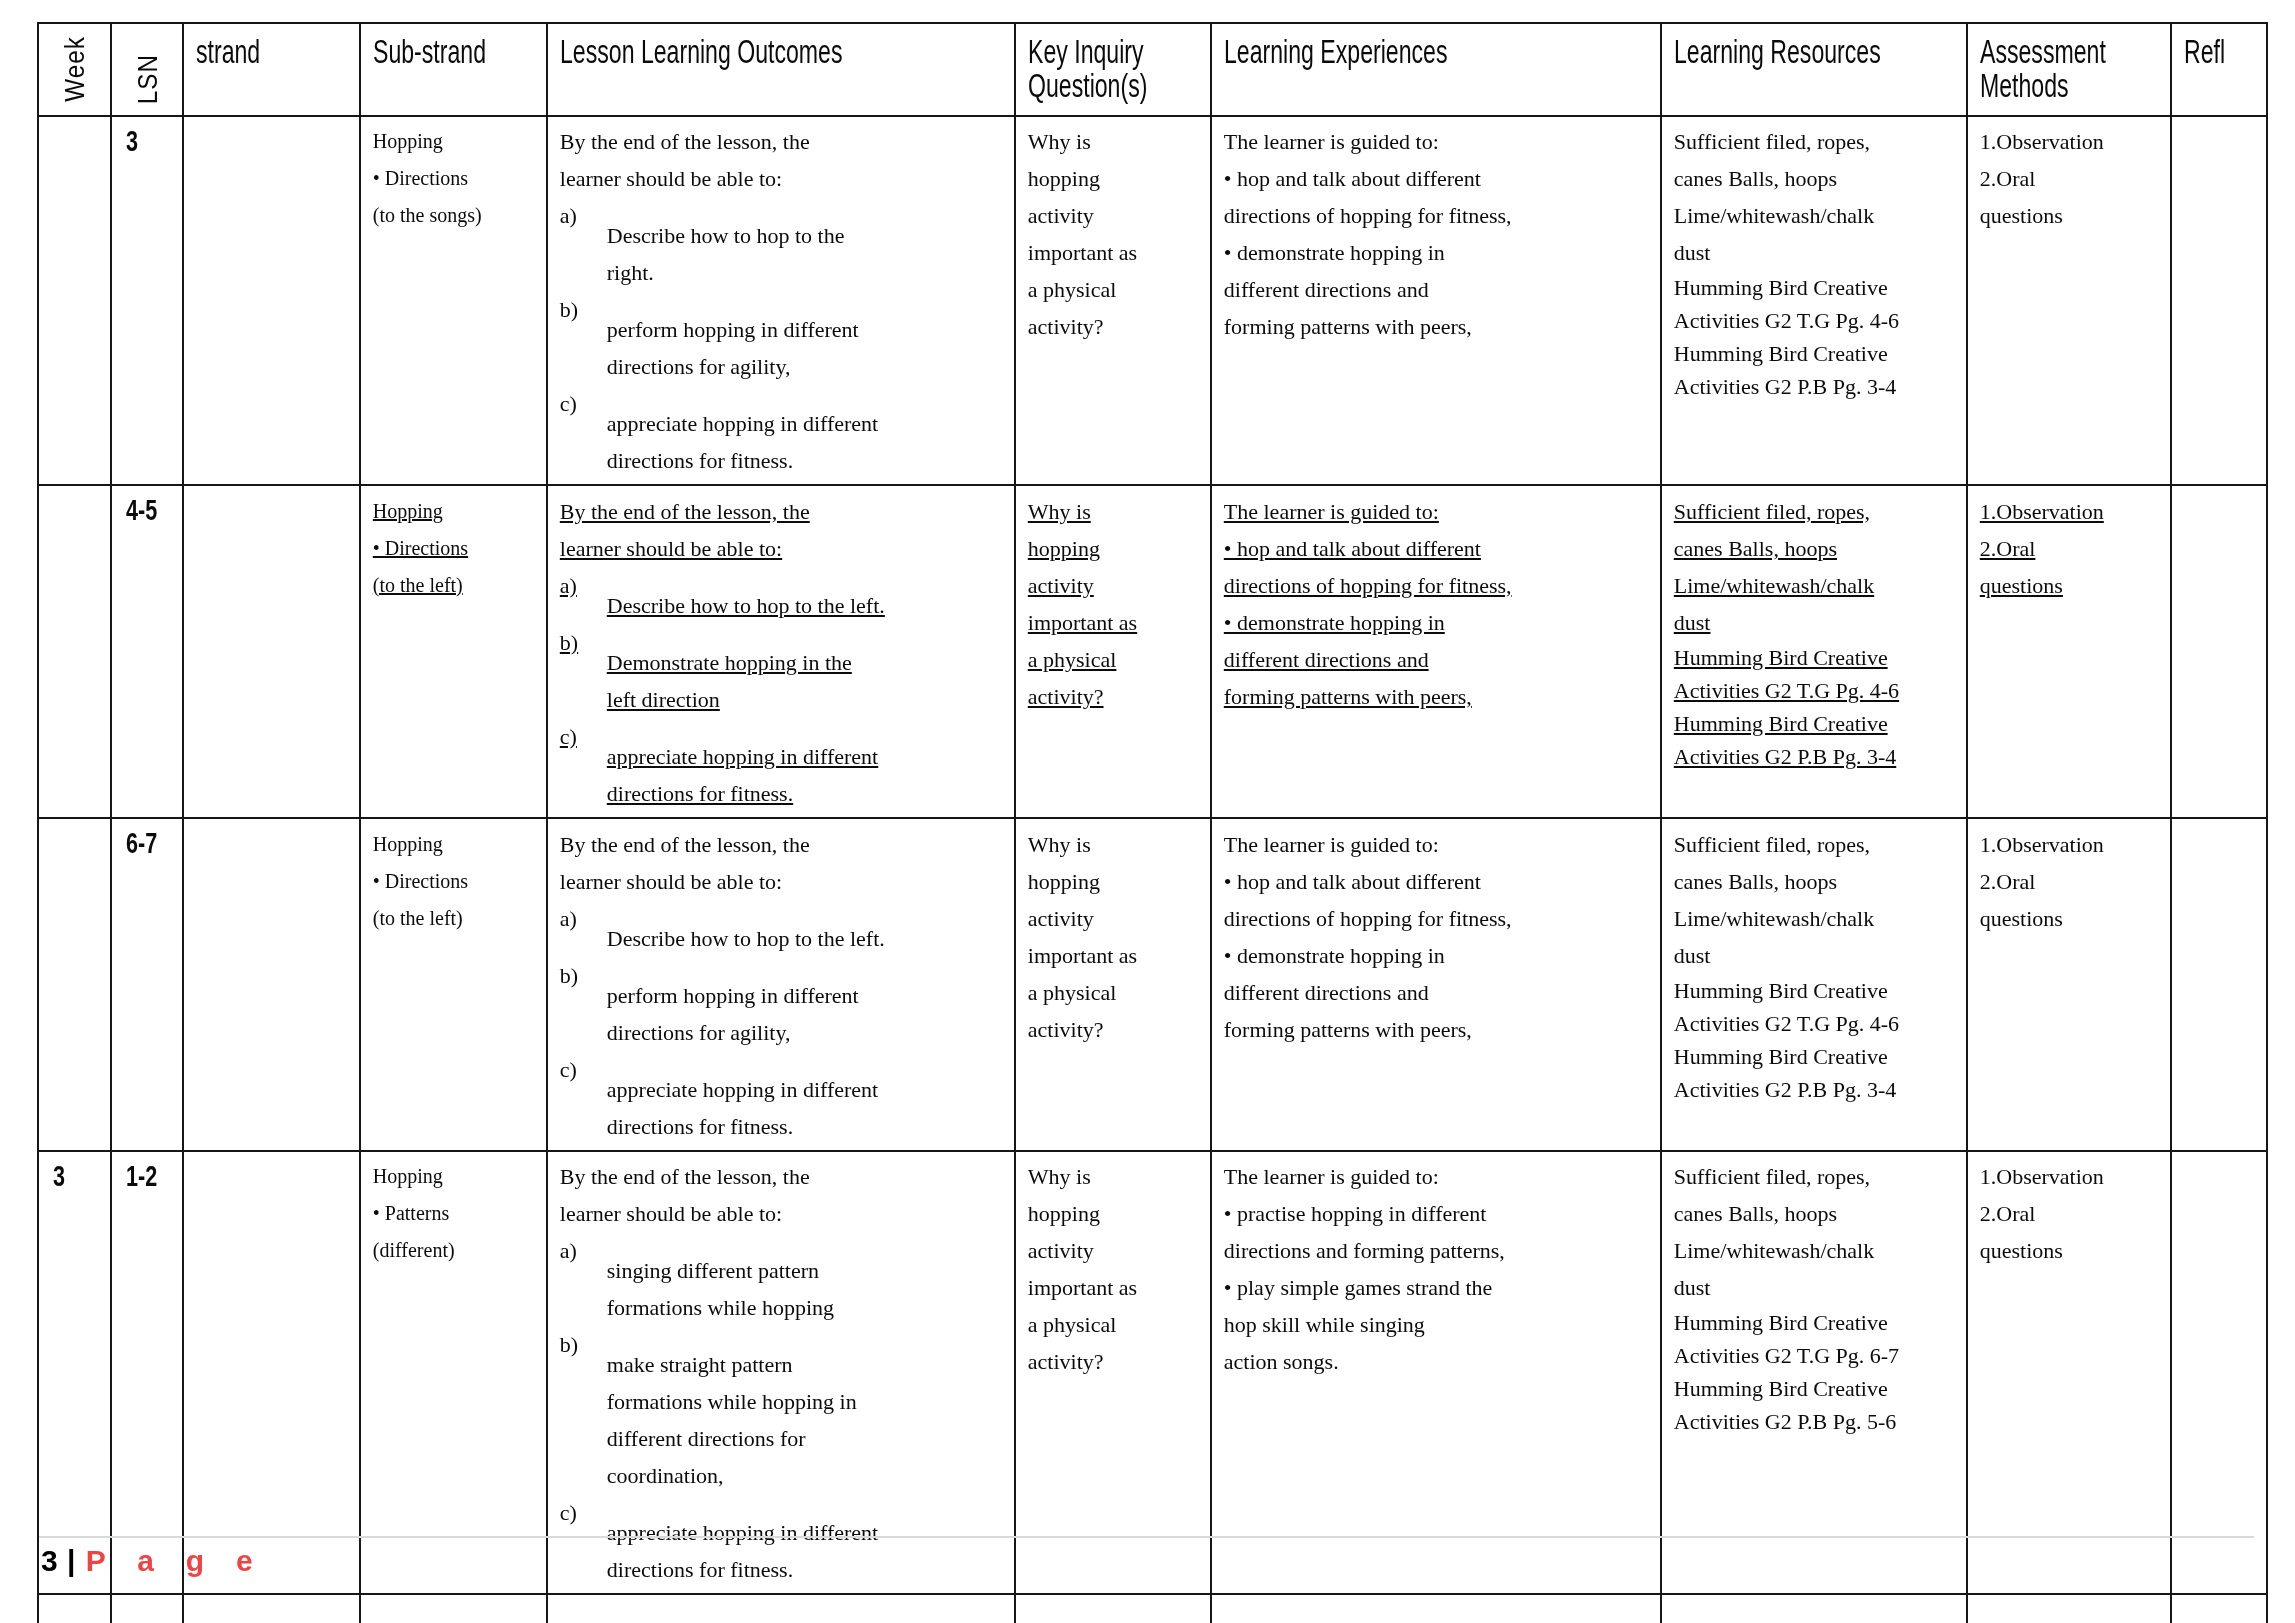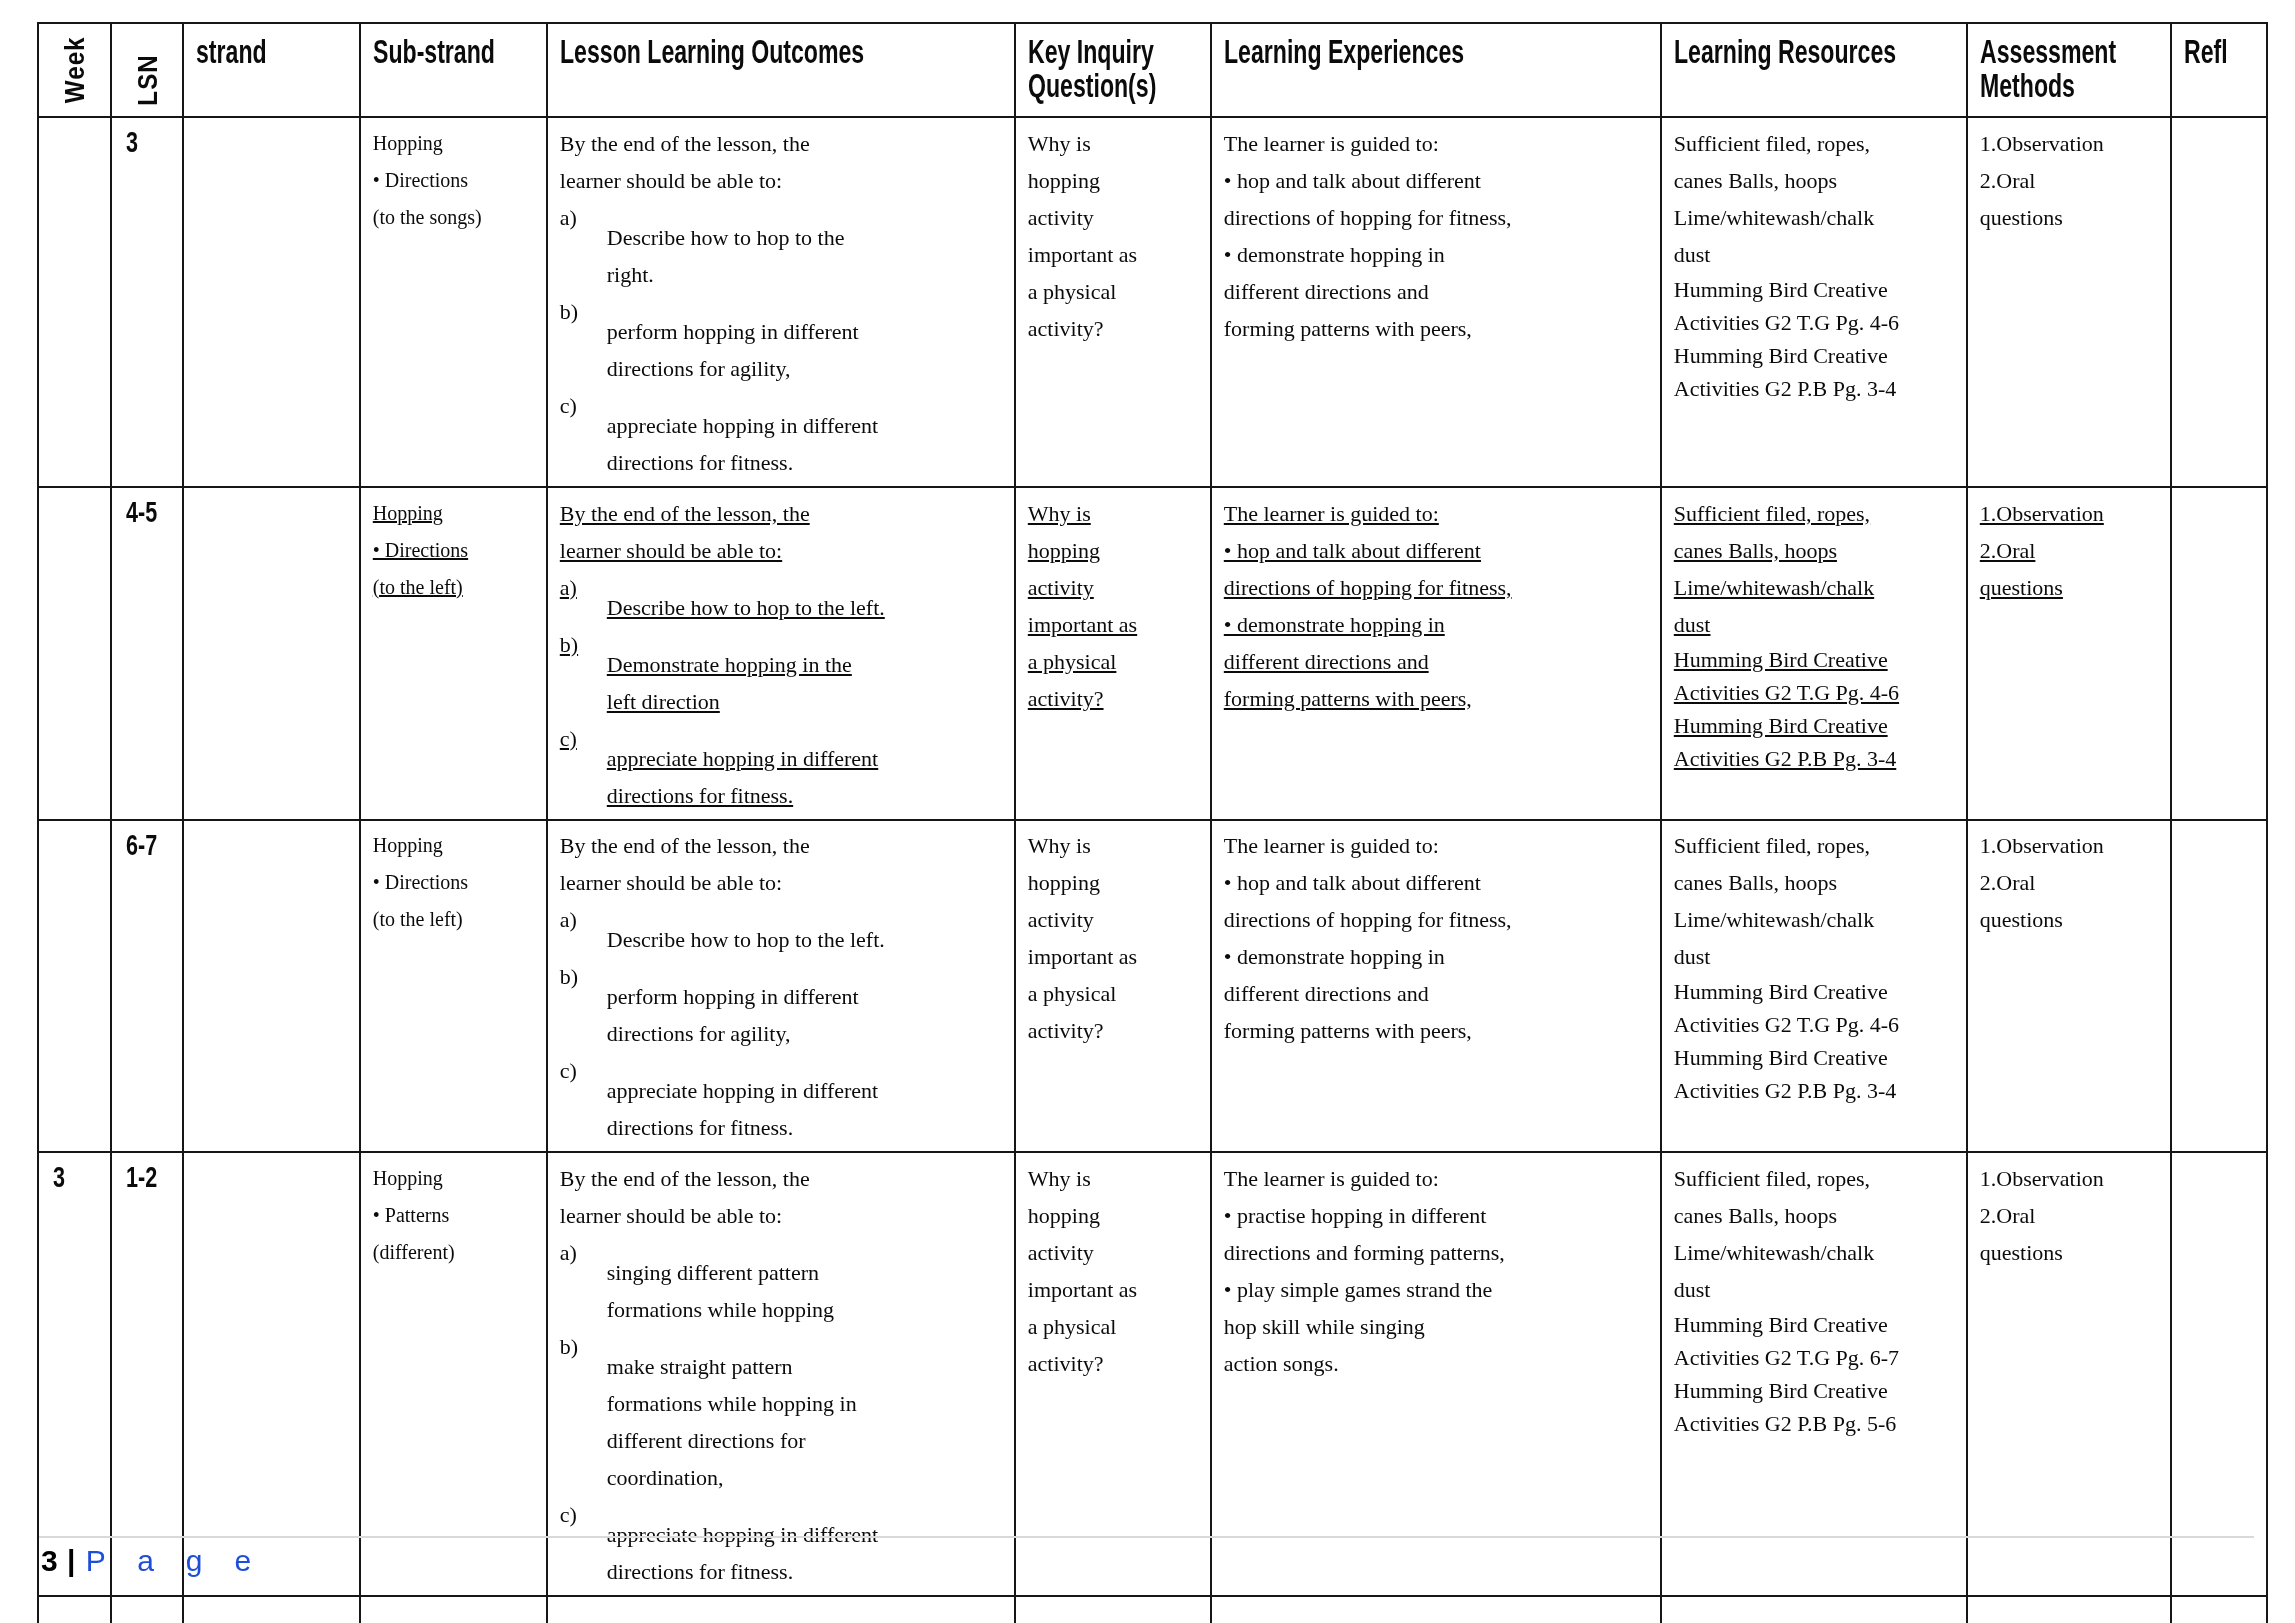--- a/index.html
+++ b/index.html
@@ -5,21 +5,21 @@
   html,body{margin:0;padding:0;background:#ffffff;}
   .page{position:relative;width:2295px;height:1623px;background:#ffffff;overflow:hidden;
         font-family:"Liberation Serif",serif;color:#0b0b0b;}
   table.sow{position:absolute;left:37px;top:21.6px;width:2227px;border-collapse:collapse;table-layout:fixed;
         border:2.6px solid #161616;border-bottom-width:3.9px;}
   th,td{border:2px solid #161616;border-top-width:2.6px;border-bottom-width:2.6px;
         vertical-align:top;padding:6.5px 10.5px 5.2px 11.8px;overflow:hidden;}
   tr.hr{height:82px;}
   tr.r0{height:323px;} tr.r1{height:289px;text-decoration:underline;} tr.r2{height:287px;} tr.r3{height:409px;} tr.r4{height:61px;}
   
-  th{font-family:"Liberation Sans",sans-serif;font-weight:700;text-align:left;padding-top:11.8px;margin-top:8px;}
+  th{font-family:"Liberation Sans",sans-serif;font-weight:400;text-align:left;padding-top:11.8px;margin-top:8px;}
   .hstretch{display:block;width:142%;transform:scaleX(0.70);transform-origin:0 0;
         font-size:33px;line-height:34px;letter-spacing:0px;white-space:normal;}
   th.vert{vertical-align:bottom;text-align:center;padding:3.9px 0 1.3px 0;}
   .vhead{display:inline-block;writing-mode:vertical-rl;transform:rotate(180deg) scaleX(0.92) scaleY(0.78);
         font-size:31px;line-height:1;letter-spacing:1.3px;}
   
   .serif{font-size:22px;line-height:37px;}
   .line{white-space:nowrap;}
   .sub .line{font-size:20px;}
   td.cnum{padding-top:7.9px;padding-left:14.4px;}
@@ -28,21 +28,21 @@
   .oitem{display:flex;align-items:flex-start;}
   .omark{flex:0 0 47px;}
   .olines{flex:1 1 auto;min-width:0;margin-top:20px;}
   .small{font-size:22px;line-height:33px;}
   
   .footer-rule{position:absolute;left:39px;top:1536px;width:2215px;height:2px;background:#d9d9d9;}
   .footer-text{position:absolute;left:41px;top:1542px;font-family:"Liberation Sans",sans-serif;
         font-size:30px;line-height:37px;color:#000;}
   .fnum{font-weight:700;}
   .fbar{font-weight:700;margin:0 10.5px 0 9.2px;}
-  .flabel{color:#1d4ed8;letter-spacing:11.8px;}
+  .flabel{color:#ef4444;letter-spacing:11.8px;font-weight:bold;}
 </style>
 </head>
 <body>
 
 <div class="page">
 
   <table class="sow">
     <colgroup>
       <col style="width:73px">
         <col style="width:72px">

